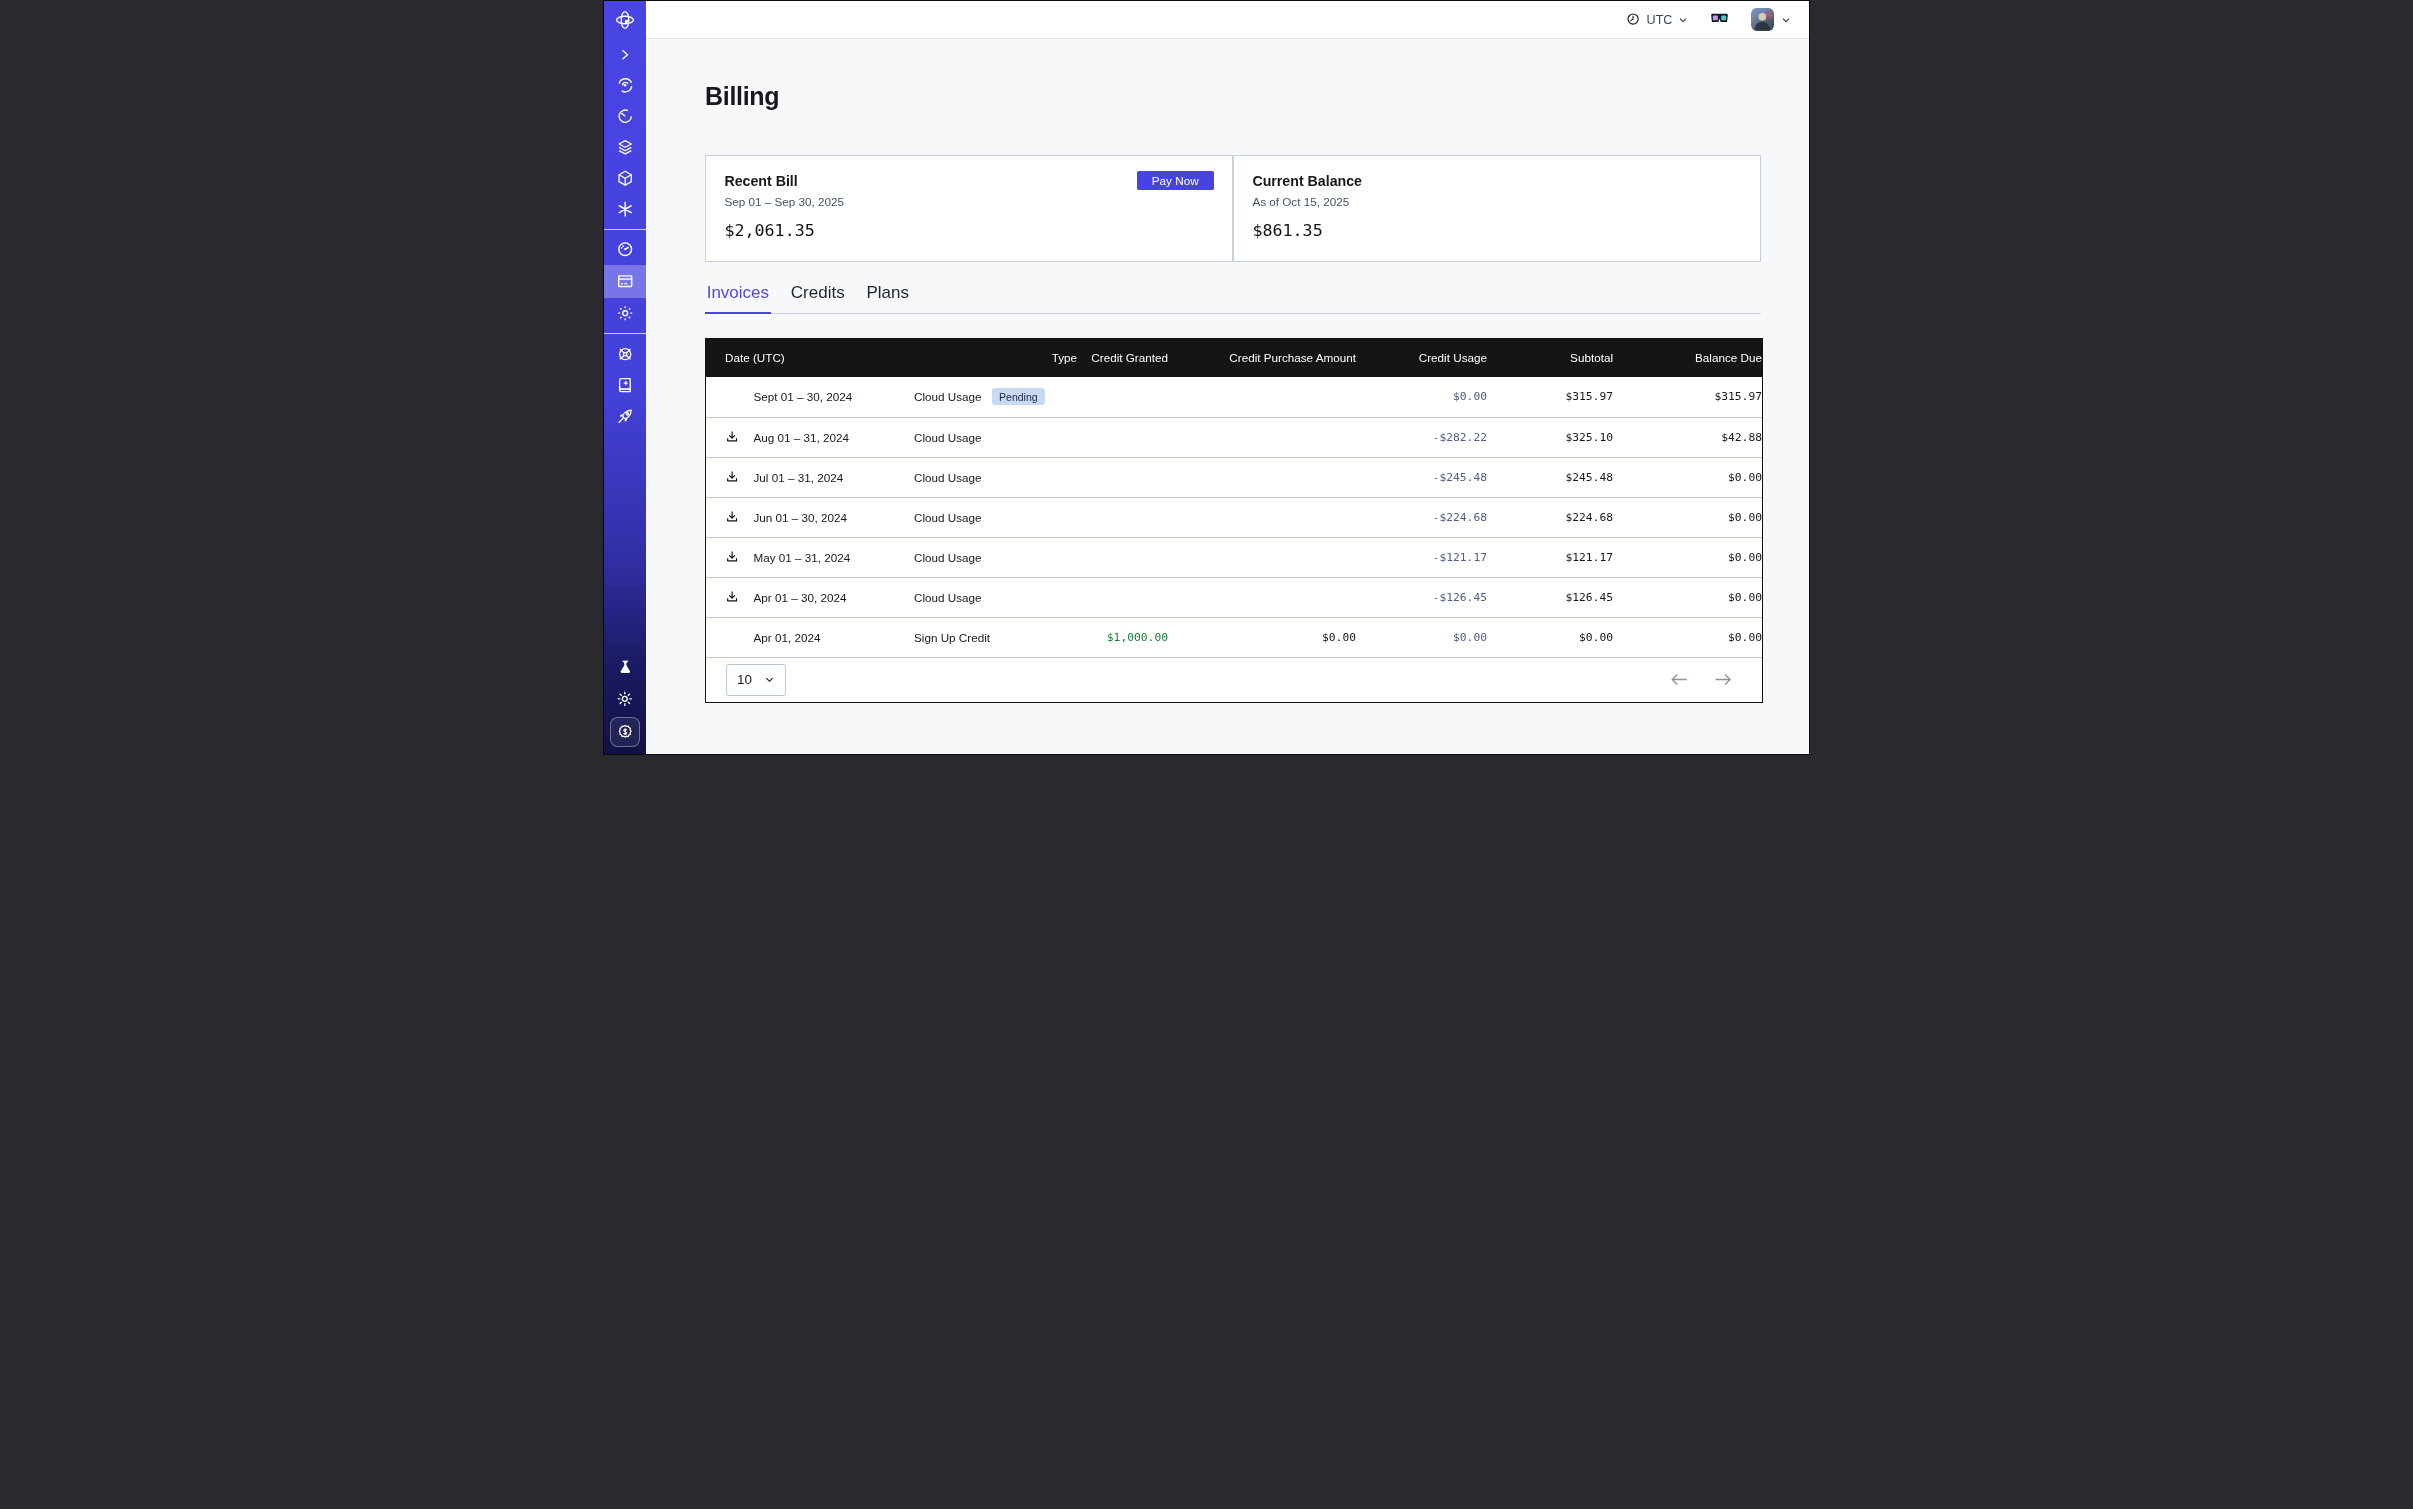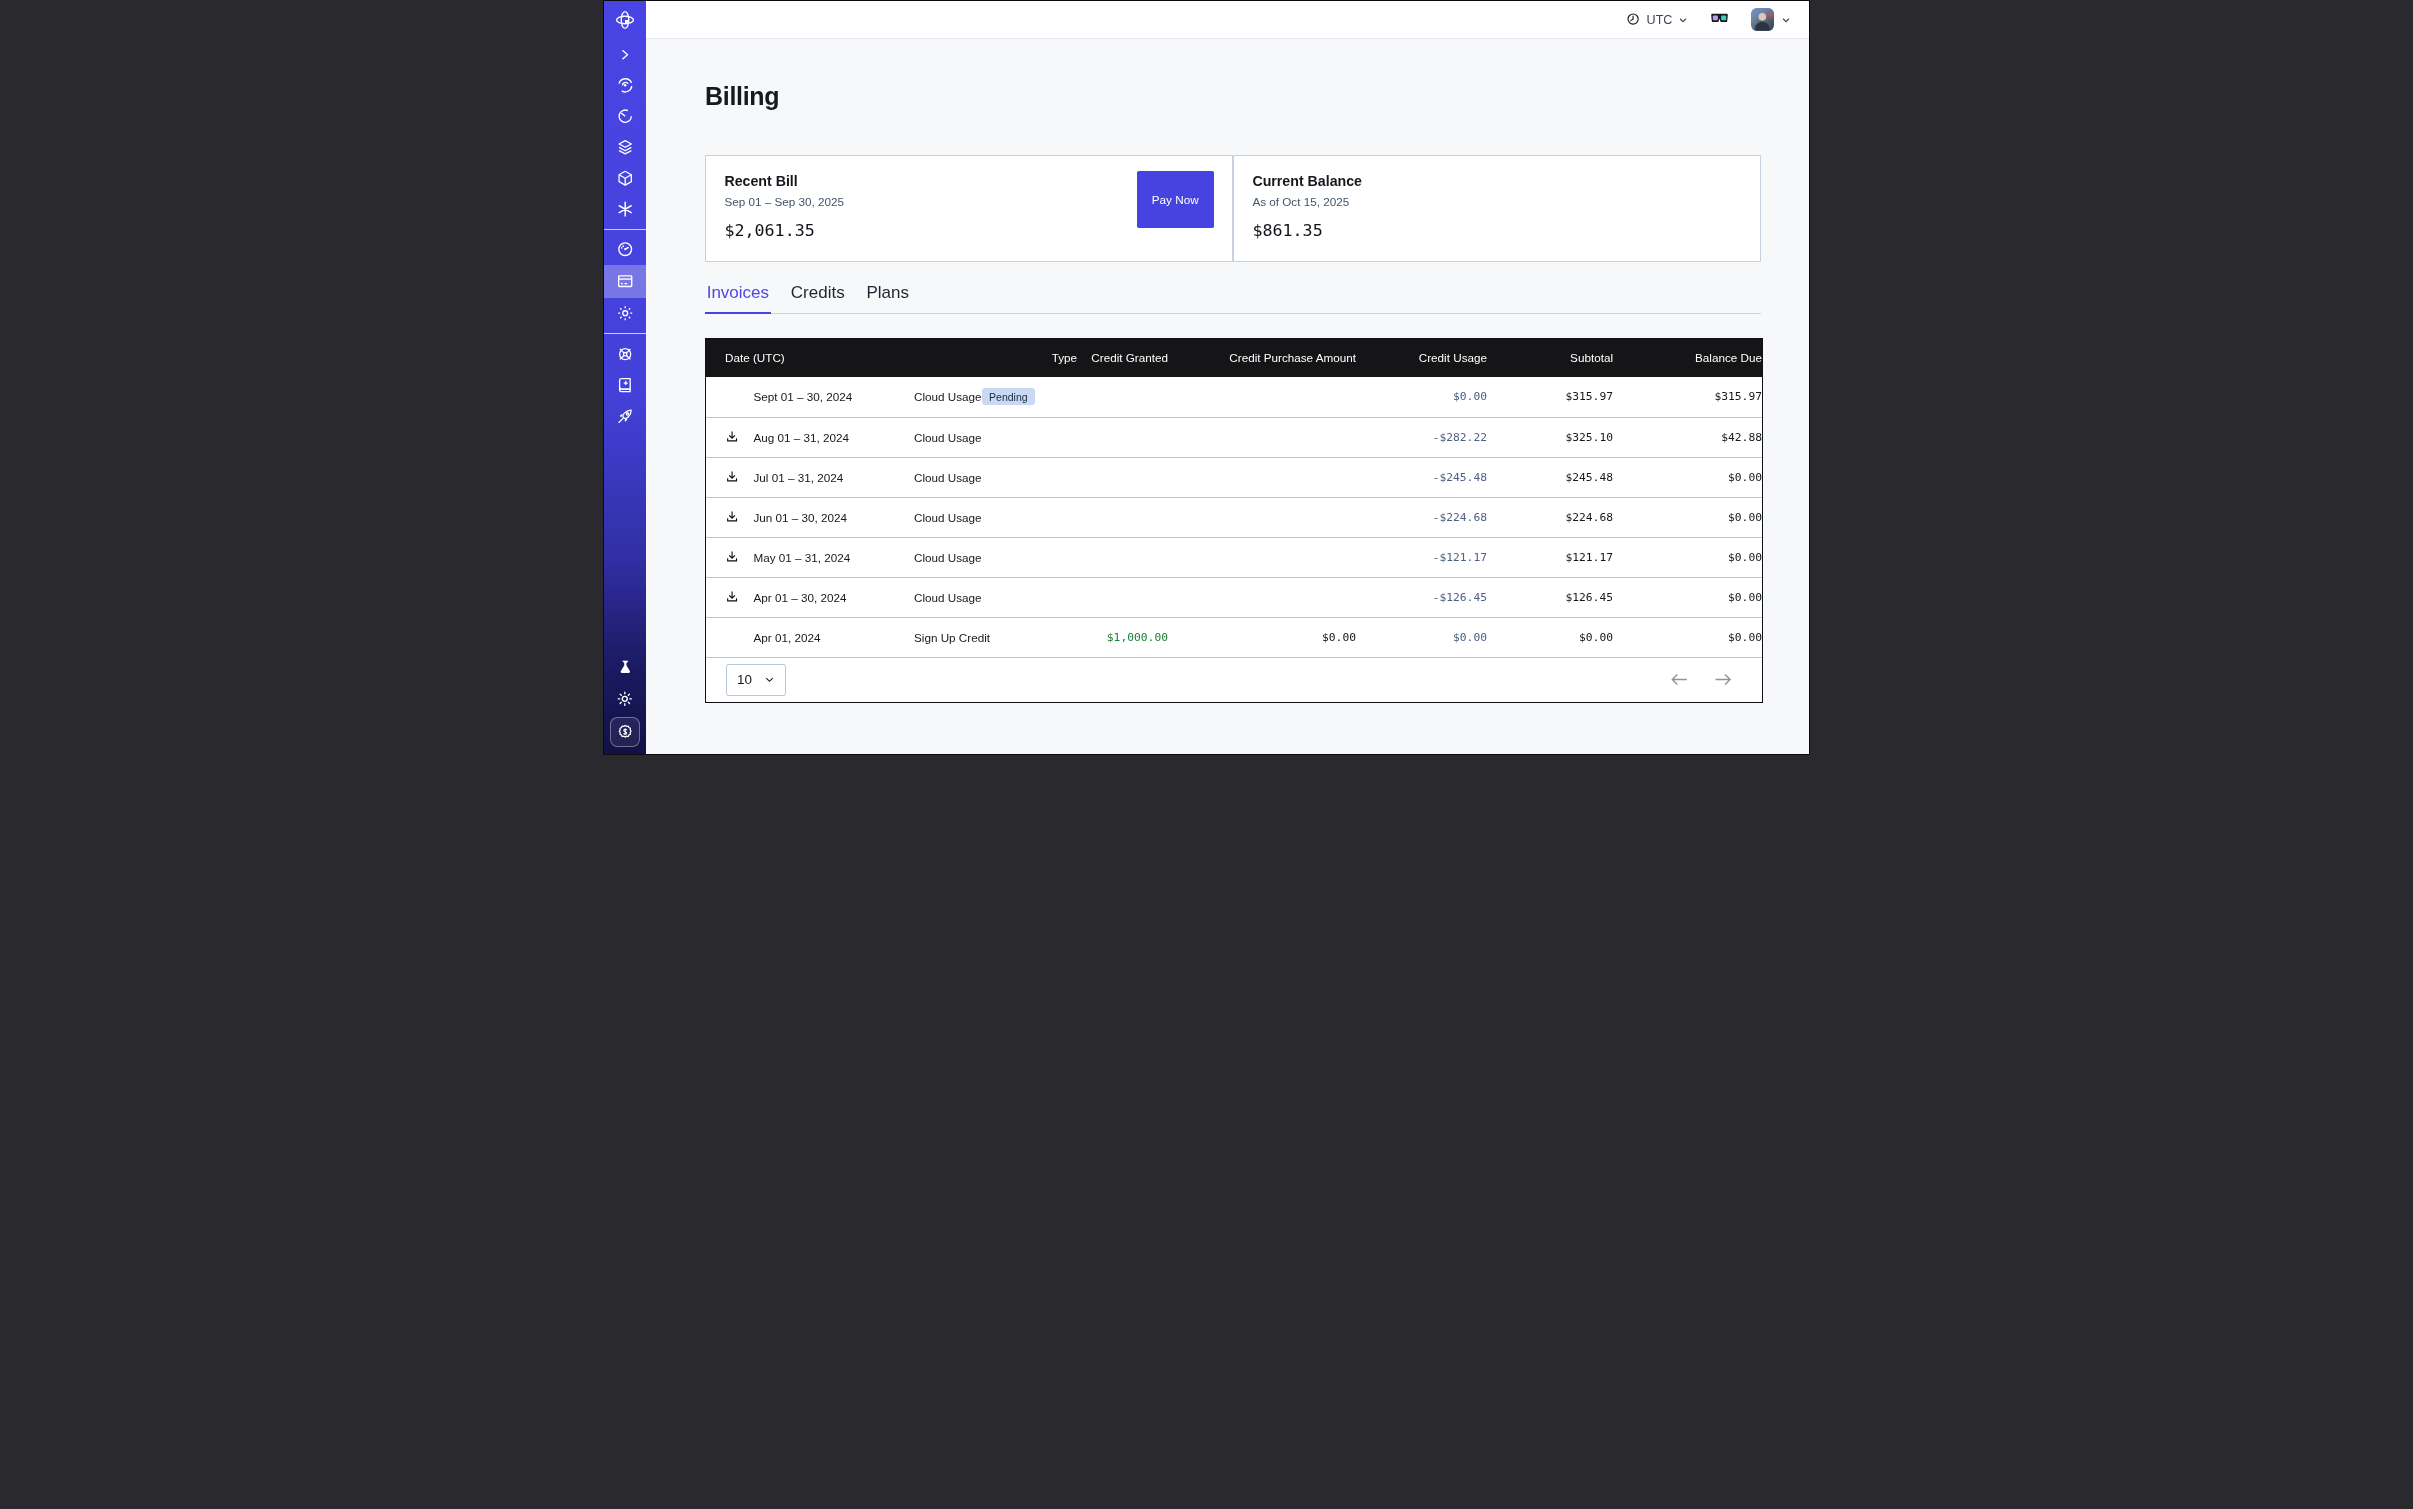--- a/index.html
+++ b/index.html
@@ -59,21 +59,21 @@
   .card-title{ font-size:14.2px; font-weight:700; color:#15181d; }
   .card-subtitle{ font-size:11.7px; color:#42536b; margin-top:5.9px; min-height:14.2px; }
   .card-amount{
     font-family:"DejaVu Sans Mono", monospace;
     font-size:16.7px; color:#101318; margin-top:11.7px;
   }
   .pay-btn{
     position:absolute; top:15px; right:18.4px;
     background:#4644e0; color:#ffffff; border:none; border-radius:1.7px;
     font-size:11.7px; font-family:"Liberation Sans",sans-serif;
-    padding:22px 15px; cursor:pointer;
+    padding:3px 15px; cursor:pointer;
   }
   
   .tabs{ display:flex; gap:18.4px; margin-top:21px; border-bottom:0.8px solid #c9d1de; }
   .tab{ font-size:17px; color:#1f2633; padding:0 1.7px 9.2px 1.7px; cursor:pointer; border-bottom:2.5px solid transparent; margin-bottom:-0.8px; }
   .tab.active{ color:#4f46e5; border-bottom-color:#4843e6; font-weight:400; }
   
   .table-wrap{ margin-top:23.4px; border:1.7px solid #101012; background:#ffffff; width:1058px; }
   .grid-row{ display:grid; grid-template-columns:208px 163px 91px 188px 131px 126px 1fr; align-items:center; }
   .thead{ background:#151517; height:38px; }
   .thead .cell{ color:#ffffff; font-size:11.7px; font-weight:400; }
@@ -82,21 +82,21 @@
   .cell{ font-size:11.7px; color:#15181d; white-space:nowrap; }
   .cell.left{ text-align:right; }
   .cell.right{ text-align:right; }
   .cell.first{ padding-left:19px; display:flex; align-items:center; }
   .cell.last{ }
   .dl-slot{ width:28.5px; flex:0 0 28.5px; display:flex; align-items:center; }
   .dl-btn{ cursor:pointer; display:flex; }
   .num{ font-family:"DejaVu Sans Mono", monospace; font-size:11.3px; }
   .usage{ color:#4e6086; }
   .granted{ color:#1a7f37; }
-  .type-cell{ display:flex; align-items:center; gap:0; }
+  .type-cell{ display:flex; align-items:center; gap:10px; }
   .pending-badge{
     background:#c9d9f3; color:#1c2940; font-size:10.5px;
     padding:2.5px 7.5px; border-radius:3.3px;
   }
   .pagination{
     height:45px; display:flex; align-items:center; justify-content:space-between;
     padding:0 30px 0 20px; border-top:0.8px solid #b9c5da;
   }
   .page-size{
     width:60px; height:32px; border:0.8px solid #b7c4da; border-radius:2.5px;

